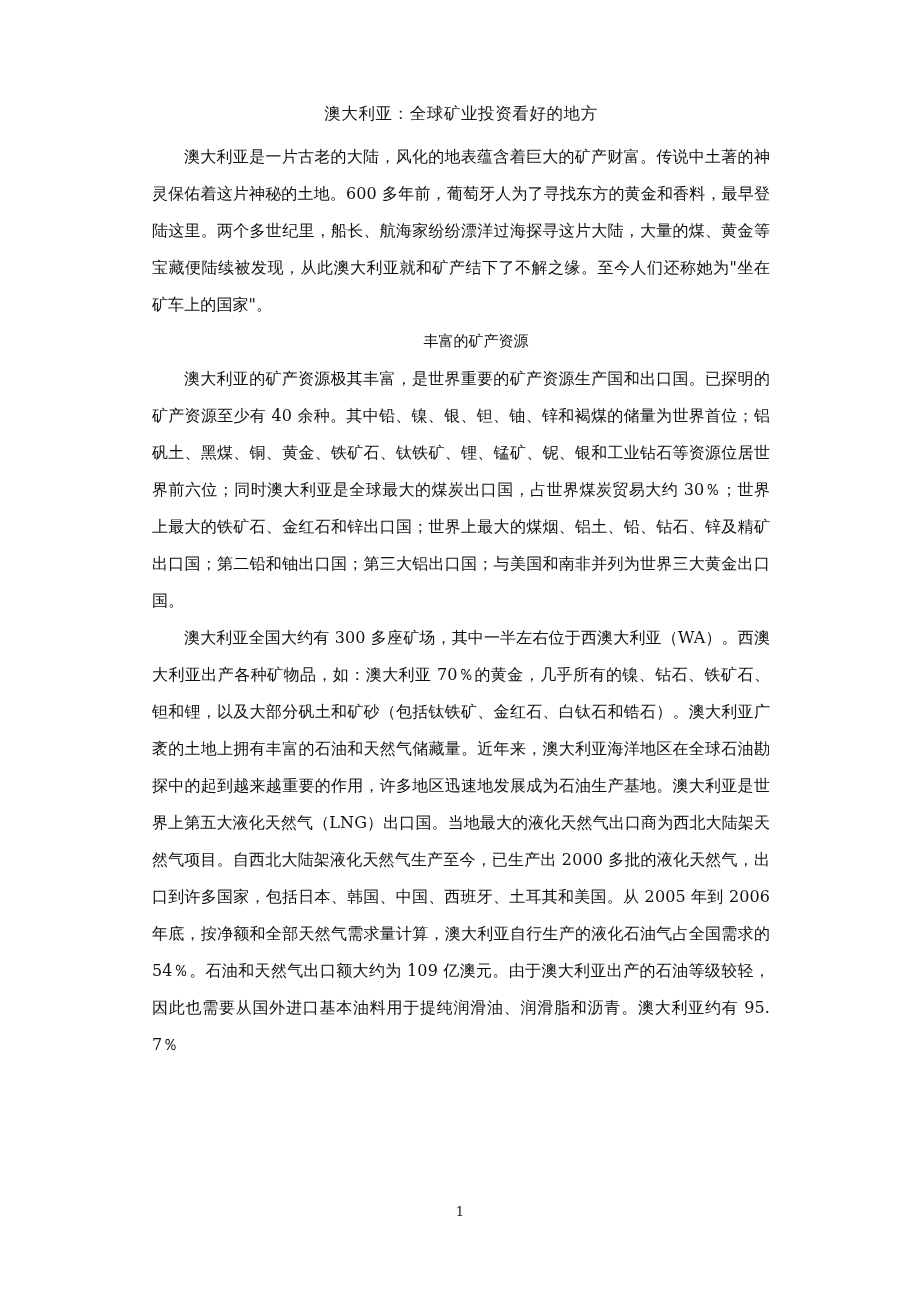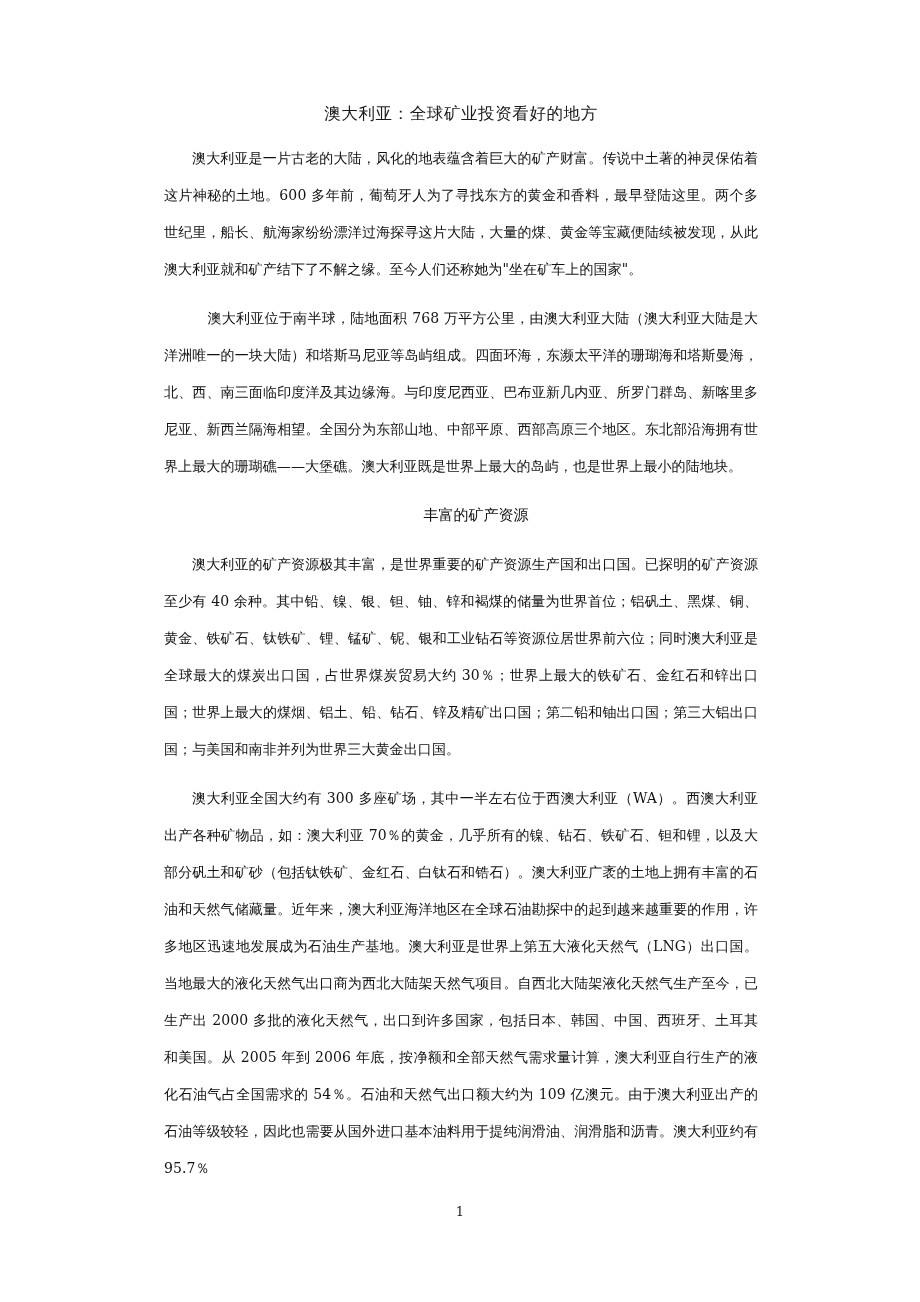--- a/index.html
+++ b/index.html
@@ -30,24 +30,24 @@
     font-size: 16.5px;
     font-weight: normal;
     text-align: center;
     letter-spacing: 0.6px;
     color: #1a1a1a;
     margin: 0 0 10px 0;
     line-height: 28px;
   }
   p.para {
     font-family: "DejaVu Serif", "Liberation Serif", serif;
-    font-size: 14px;
+    font-size: 16px;
     line-height: 37px;
     color: #111111;
-    margin: 12px;
+    margin: 0;
     text-align: justify;
     text-justify: inter-ideograph;
     text-indent: 2em;
     letter-spacing: 0.1px;
     word-break: break-all;
   }
   p.para.indent-3 {
     text-indent: 3.1em;
   }
   p.sub-head {
@@ -74,21 +74,20 @@
 <body>
 
 <div class="page">
 
   <div class="content">
 
     <h1 class="doc-title">澳大利亚：全球矿业投资看好的地方</h1>
 
     <p class="para">澳大利亚是一片古老的大陆，风化的地表蕴含着巨大的矿产财富。传说中土著的神灵保佑着这片神秘的土地。600 多年前，葡萄牙人为了寻找东方的黄金和香料，最早登陆这里。两个多世纪里，船长、航海家纷纷漂洋过海探寻这片大陆，大量的煤、黄金等宝藏便陆续被发现，从此澳大利亚就和矿产结下了不解之缘。至今人们还称她为"坐在矿车上的国家"。</p>
 
-    <p class="para indent-3">澳大利亚位于南半球，陆地面积 768 万平方公里，由澳大利亚大陆（澳大利亚大陆是大洋洲唯一的一块大陆）和塔斯马尼亚等岛屿组成。四面环海，东濒太平洋的珊瑚海和塔斯曼海，北、西、南三面临印度洋及其边缘海。与印度尼西亚、巴布亚新几内亚、所罗门群岛、新喀里多尼亚、新西兰隔海相望。全国分为东部山地、中部平原、西部高原三个地区。东北部沿海拥有世界上最大的珊瑚礁——大堡礁。澳大利亚既是世界上最大的岛屿，也是世界上最小的陆地块。</p>
 
 
     <p class="sub-head">丰富的矿产资源</p>
 
     <p class="para">澳大利亚的矿产资源极其丰富，是世界重要的矿产资源生产国和出口国。已探明的矿产资源至少有 40 余种。其中铅、镍、银、钽、铀、锌和褐煤的储量为世界首位；铝矾土、黑煤、铜、黄金、铁矿石、钛铁矿、锂、锰矿、铌、银和工业钻石等资源位居世界前六位；同时澳大利亚是全球最大的煤炭出口国，占世界煤炭贸易大约 30％；世界上最大的铁矿石、金红石和锌出口国；世界上最大的煤烟、铝土、铅、钻石、锌及精矿出口国；第二铅和铀出口国；第三大铝出口国；与美国和南非并列为世界三大黄金出口国。</p>
 
     <p class="para">澳大利亚全国大约有 300 多座矿场，其中一半左右位于西澳大利亚（WA）。西澳大利亚出产各种矿物品，如：澳大利亚 70％的黄金，几乎所有的镍、钻石、铁矿石、钽和锂，以及大部分矾土和矿砂（包括钛铁矿、金红石、白钛石和锆石）。澳大利亚广袤的土地上拥有丰富的石油和天然气储藏量。近年来，澳大利亚海洋地区在全球石油勘探中的起到越来越重要的作用，许多地区迅速地发展成为石油生产基地。澳大利亚是世界上第五大液化天然气（LNG）出口国。当地最大的液化天然气出口商为西北大陆架天然气项目。自西北大陆架液化天然气生产至今，已生产出 2000 多批的液化天然气，出口到许多国家，包括日本、韩国、中国、西班牙、土耳其和美国。从 2005 年到 2006 年底，按净额和全部天然气需求量计算，澳大利亚自行生产的液化石油气占全国需求的 54％。石油和天然气出口额大约为 109 亿澳元。由于澳大利亚出产的石油等级较轻，因此也需要从国外进口基本油料用于提纯润滑油、润滑脂和沥青。澳大利亚约有 95.7％</p>
 
   </div>
 

